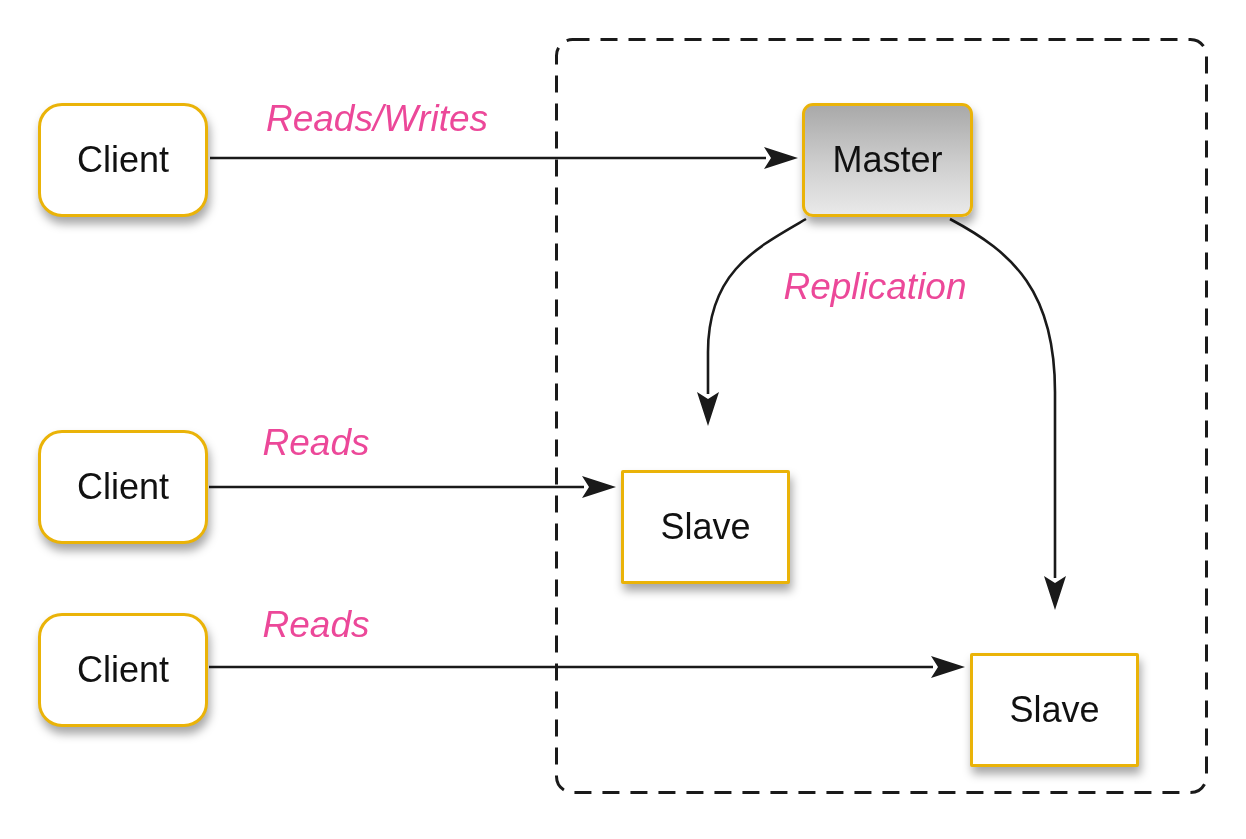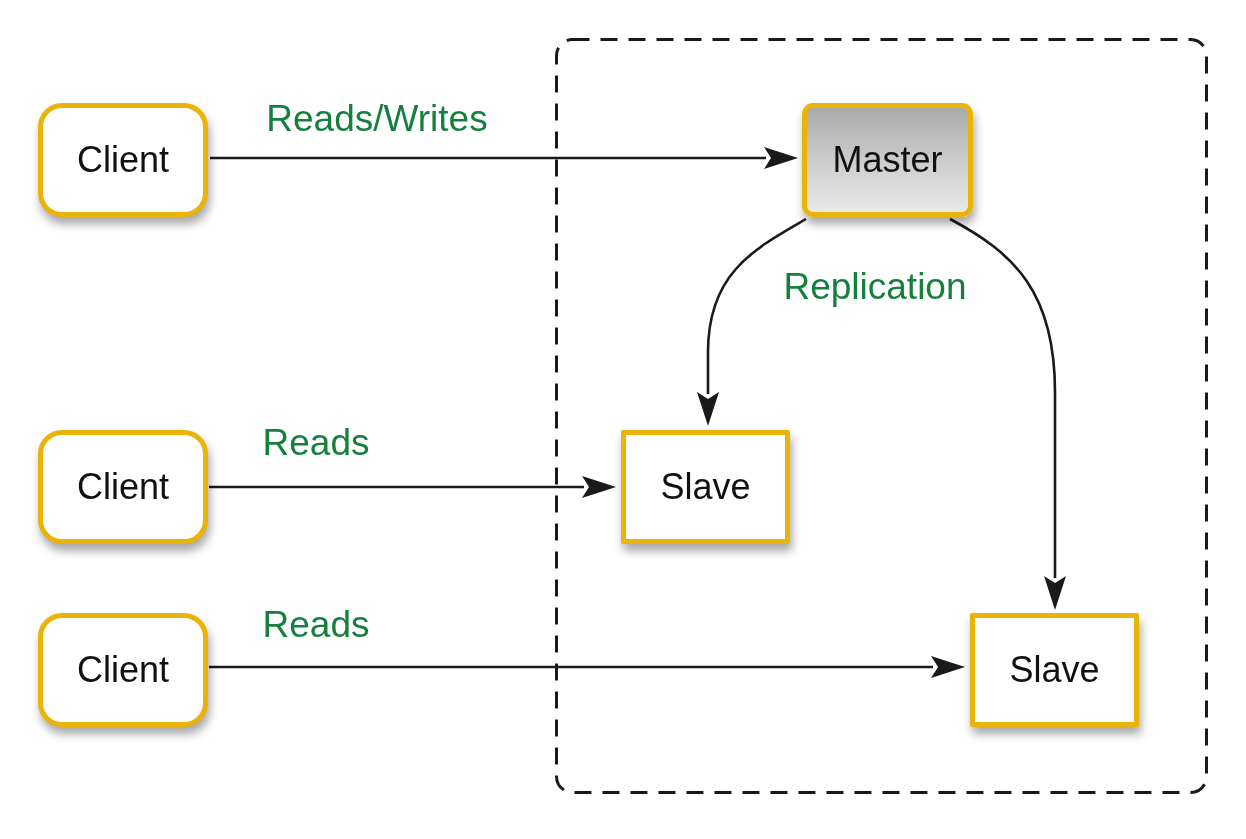--- a/index.html
+++ b/index.html
@@ -18,21 +18,21 @@
   .edges-layer {
     position: absolute;
     left: 0;
     top: 0;
     width: 1246px;
     height: 839px;
   }
   .node {
     position: absolute;
     box-sizing: border-box;
-    border: 5px solid #eab308;
+    border: 3px solid #eab308;
     background: #ffffff;
     color: #111111;
     display: flex;
     align-items: center;
     justify-content: center;
     font-size: 36px;
     line-height: 1;
     box-shadow: 2px 7px 10px rgba(0,0,0,0.35);
   }
   .node.client {
@@ -49,30 +49,32 @@
     top: 103px;
     width: 171px;
     height: 114px;
     border-radius: 11px;
     background: linear-gradient(to bottom, #a9a9a9 0%, #cfcfcf 55%, #e9e9e9 100%);
   }
   .node.slave {
     width: 169px;
     height: 114px;
     border-radius: 2px;
+    margin-top: 40px;
   }
   .slave-1 { left: 621px; top: 430px; }
   .slave-2 { left: 970px; top: 613px; width: 170px; height: 113px; }
   .edge-label {
     position: absolute;
     transform: translateX(-50%);
     font-size: 37px;
     line-height: 1;
-    color: #15803d;
+    color: #ec4899;
     white-space: nowrap;
+    font-style: italic;
   }
   .label-reads-writes { left: 377px; top: 100px; }
   .label-reads-1      { left: 316px; top: 424px; }
   .label-reads-2      { left: 316px; top: 606px; }
   .label-replication  { left: 875px; top: 268px; }
 </style>
 </head>
 <body>
 
 <div class="stage">

